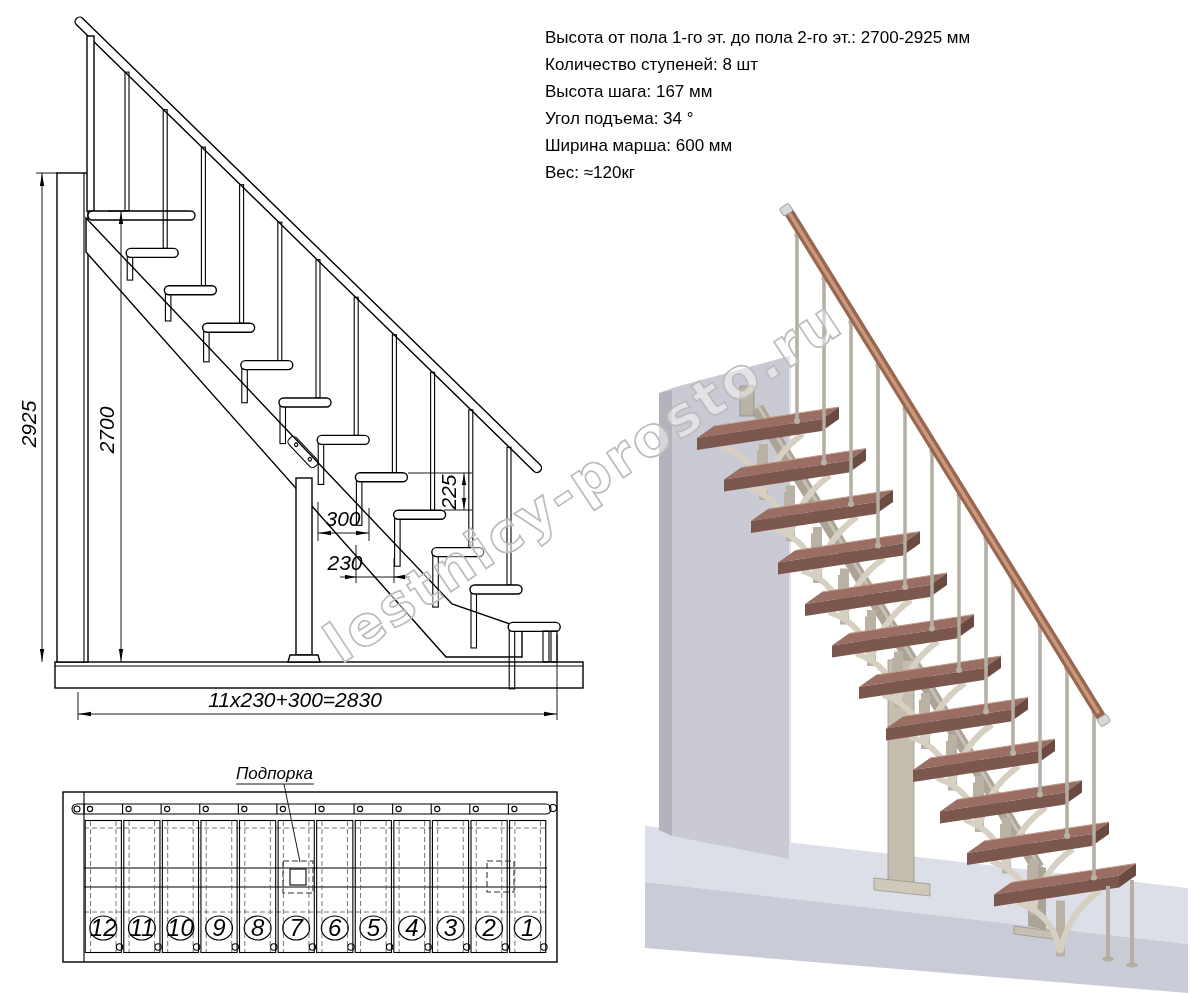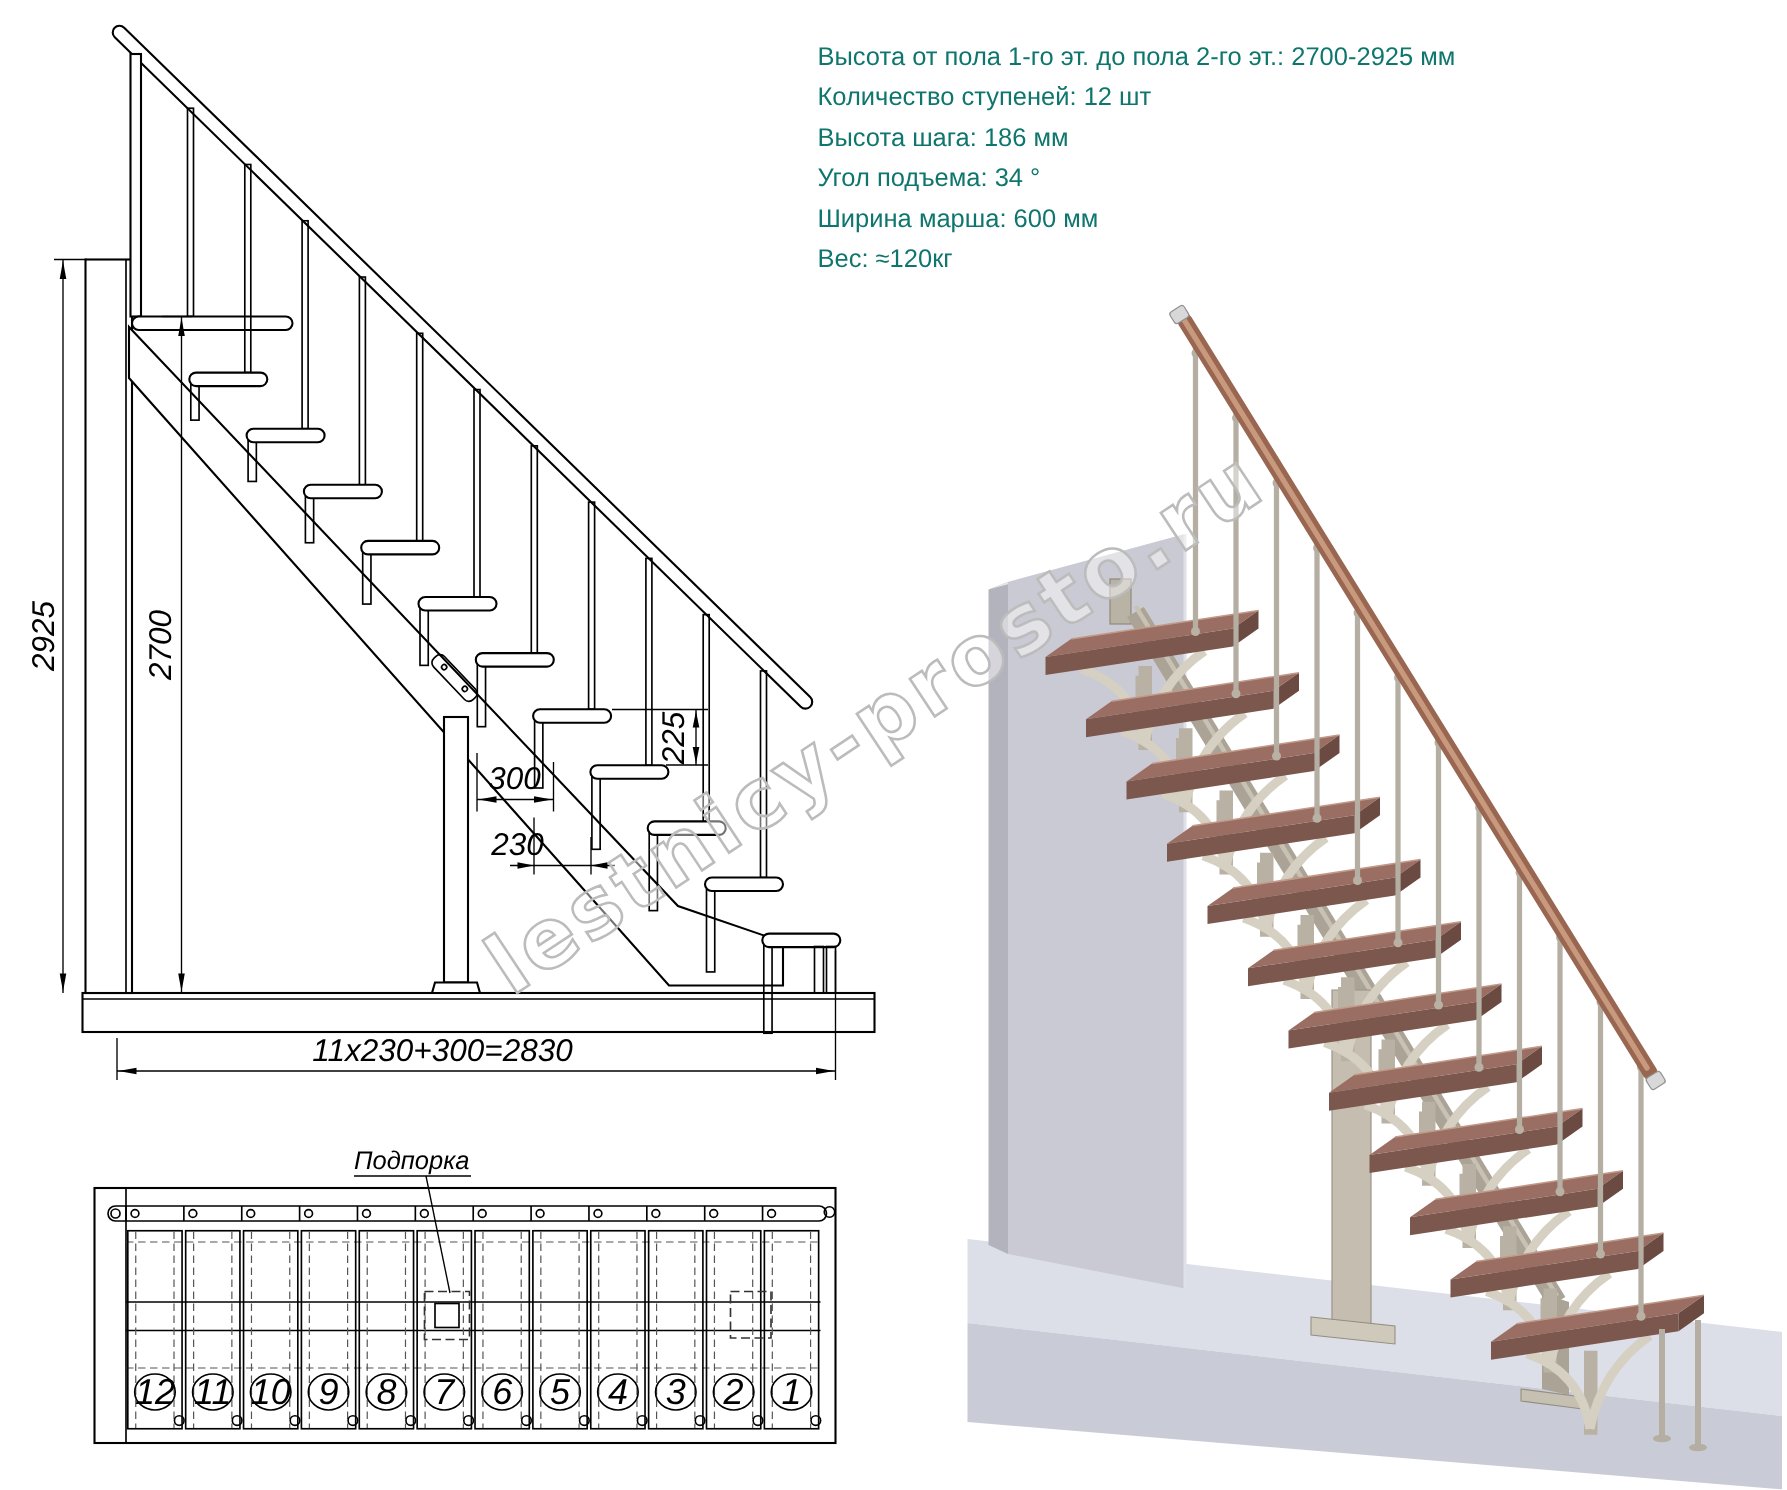--- a/index.html
+++ b/index.html
@@ -1,20 +1,20 @@
 <!DOCTYPE html>
 <html style="--c-step-top: #9a6e62; --c-step-front: #7c574d; --c-step-side: #6b4a41; --c-step-edge: #c29a89; --c-handrail: #996751; --c-handrail-light: #c9997d; --c-metal: #b5aea2; --c-metal-dark: #93co8c81; --c-bracket: #d6d0c2; --c-bracket-stem: #b9b2a4; --c-stringer: #aaa396; --c-wall-front: #cacad4; --c-wall-side: #b3b3bd; --c-wall-top: #e6e6ec; --c-floor-top: #dcdee8; --c-floor-front: #c9cbd7; --c-watermark: #bcbcbc; --c-line: #000000;"><head>
 <meta charset="utf-8">
 <style>
   html,body{margin:0;padding:0;background:#fff;}
   #canvas{position:relative;width:1191px;height:993px;background:#fff;overflow:hidden;
           font-family:"Liberation Sans",sans-serif;}
   #drawing{position:absolute;left:0;top:0;}
   .specs{position:absolute;left:545px;top:24px;width:520px;
-         font-size:17px;line-height:27px;color:#0f766e;}
+         font-size:17px;line-height:27px;color:#000000;}
   .ln   {stroke:#000;stroke-width:1.4;fill:none}
   .lnw  {stroke:#000;stroke-width:1.4;fill:#fff}
   .lnt  {stroke:#000;stroke-width:1.1;fill:none}
   .dim  {stroke:#000;stroke-width:0.9;fill:none}
   .arr  {fill:#000;stroke:none}
   .dimtxt{font:italic 21px "Liberation Sans",sans-serif;fill:#000}
   .pltxt {font:italic 24px "Liberation Sans",sans-serif;fill:#000}
   .lbltxt{font:italic 17px "Liberation Sans",sans-serif;fill:#000}
   .dash {stroke:#555;stroke-width:0.8;stroke-dasharray:5 3;fill:none}
   .dash2{stroke:#333;stroke-width:1.1;stroke-dasharray:6 3;fill:none}
@@ -453,20 +453,20 @@
     <text class="lbltxt" x="236" y="779">Подпорка</text>
     <line class="dim" x1="236" y1="784" x2="314" y2="784"></line>
     <line class="dim" x1="284" y1="784" x2="300" y2="862"></line>
   </g>
 
   <text id="watermark" class="wm" transform="translate(594,497) rotate(-33.5)" text-anchor="middle">lestnicy-prosto.ru</text>
 </svg>
 
 <div class="specs">
   <div>Высота от пола 1-го эт. до пола 2-го эт.: 2700-2925 мм</div>
-  <div>Количество ступеней: 12 шт</div>
-  <div>Высота шага: 186 мм</div>
+  <div>Количество ступеней: 8 шт</div>
+  <div>Высота шага: 167 мм</div>
   <div>Угол подъема: 34 °</div>
   <div>Ширина марша: 600 мм</div>
   <div>Вес: ≈120кг</div>
 </div>
 
 </div>
 
 </body></html>

